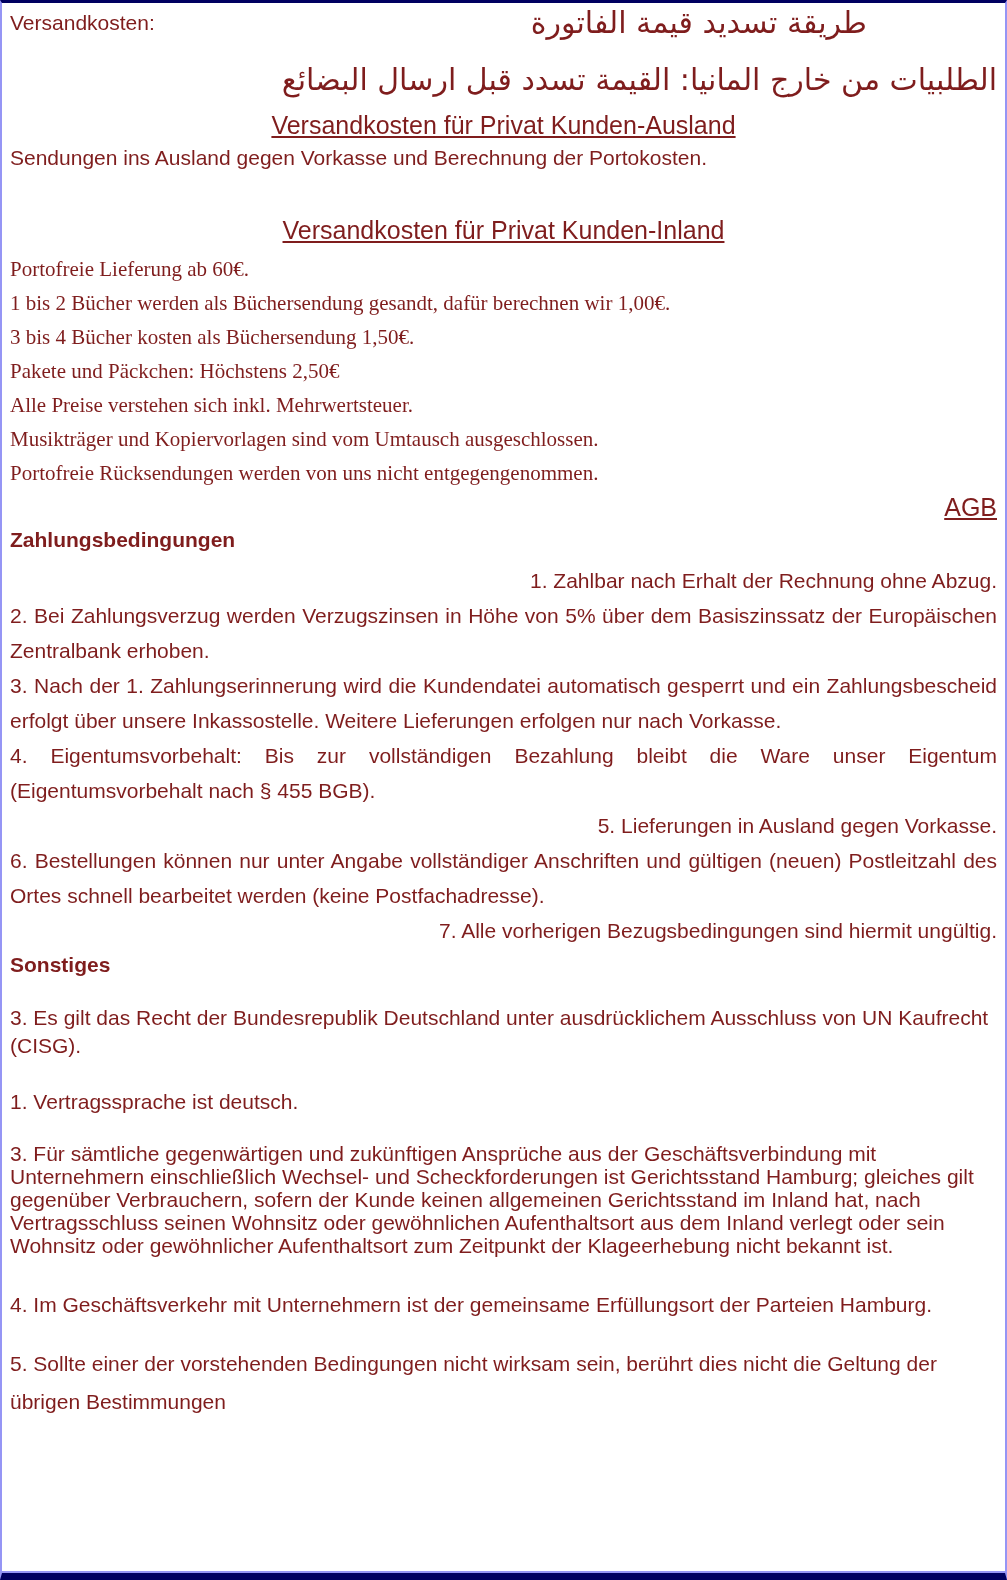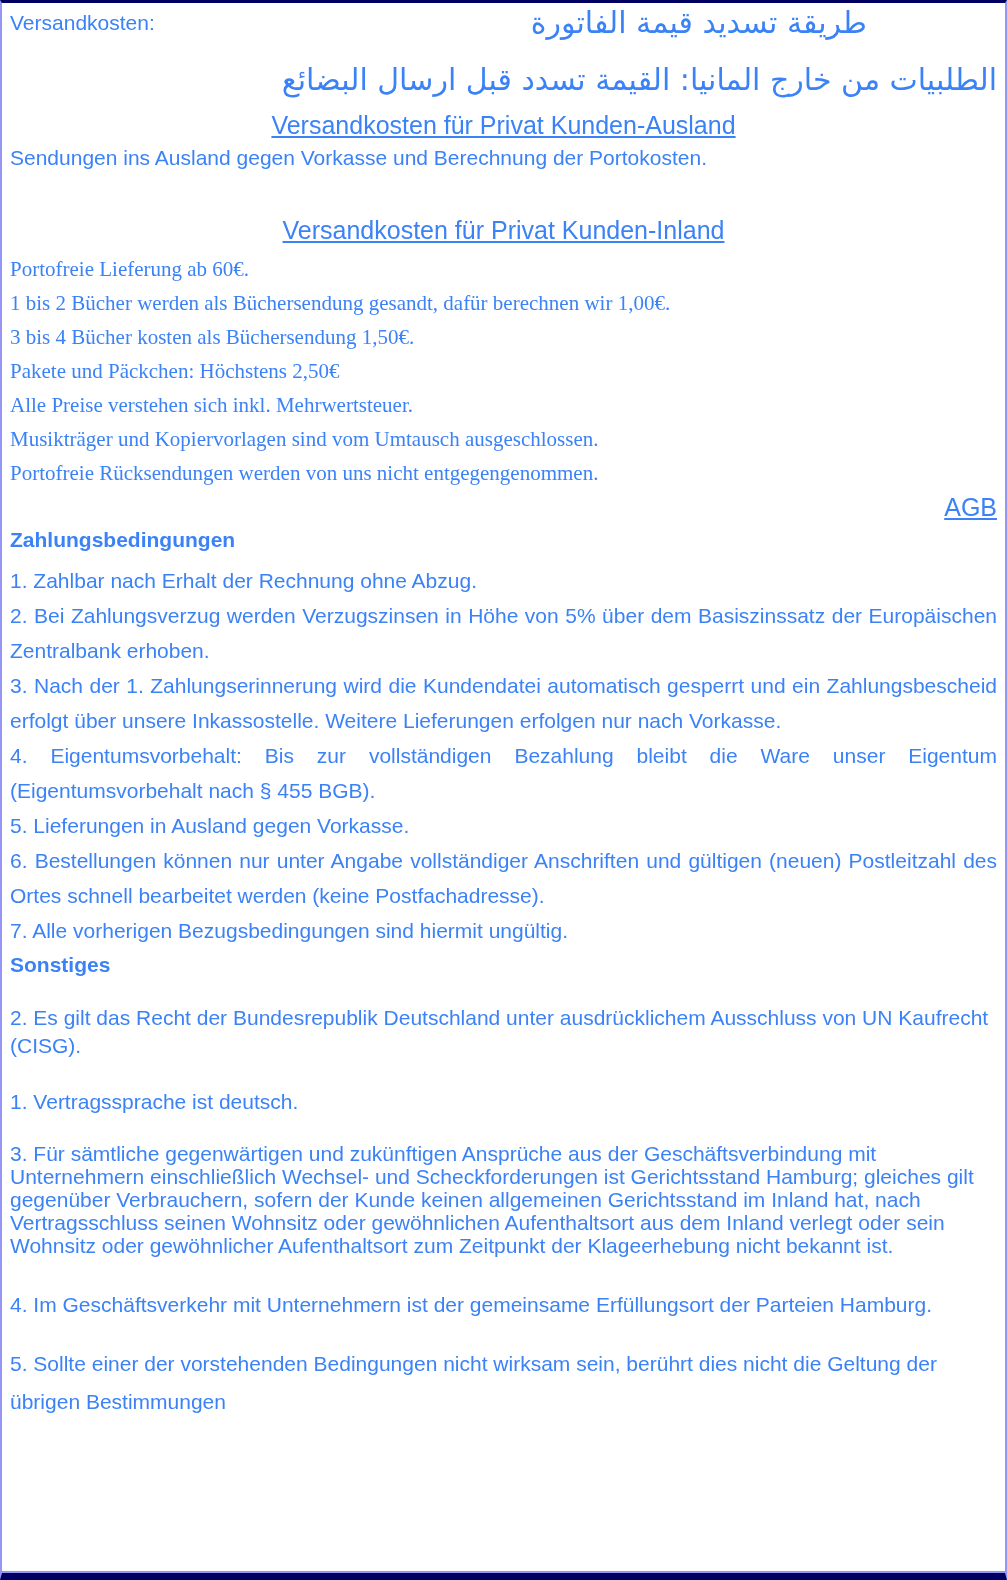--- a/index.html
+++ b/index.html
@@ -1,21 +1,21 @@
 <!DOCTYPE html>
 <html lang="de"><head>
 <meta charset="utf-8">
 <style>
   html, body { margin: 0; padding: 0; background: #ffffff; }
   .page {
     box-sizing: border-box;
     width: 1007px;
     height: 1580px;
     background: #ffffff;
-    color: #3b82f6;
+    color: #7f1d1d;
     border-top: 3px solid #000060;
     border-bottom: 7px solid #000060;
     border-left: 2px solid #9595f5;
     border-right: 2px solid #9595f5;
     box-shadow: inset 0 -2px 0 #9595f5;
     padding: 5px 8px 0 8px;
     font-family: "Liberation Sans", "DejaVu Sans", sans-serif;
     font-size: 21px;
     overflow: hidden;
   }
@@ -38,21 +38,21 @@
     line-height: 31px;
   }
   .heading span { text-decoration: underline; }
   .h-ausland { margin-top: 16px; }
   .h-inland  { margin-top: 40px; }
   .h-agb     { margin-top: 2px; text-align: right; }
   .doc-line  { line-height: 34px; }
   .inland-lines { margin-top: 6px; font-family: Liberation Serif, serif; }
   .bold { font-weight: bold; }
   .agb-items { margin-top: 6px; }
-  .agb-item { line-height: 35px; }
+  .agb-item { line-height: 35px; text-align: right; }
   .justify { text-align: justify; }
   .misc-item { line-height: 28px; }
   .misc-0 { margin-top: 22px; }
   .misc-1 { margin-top: 28px; }
   .misc-2 { margin-top: 26px; line-height: 23px; }
   .misc-3 { margin-top: 34px; }
   .misc-4 { margin-top: 26px; line-height: 38px; }
 </style>
 </head>
 <body>
@@ -97,20 +97,20 @@
     <div class="agb-item justify">3. Nach der 1. Zahlungserinnerung wird die Kundendatei automatisch gesperrt und ein Zahlungsbescheid erfolgt über unsere Inkassostelle. Weitere Lieferungen erfolgen nur nach Vorkasse.</div>
     <div class="agb-item justify">4. Eigentumsvorbehalt: Bis zur vollständigen Bezahlung bleibt die Ware unser Eigentum (Eigentumsvorbehalt nach § 455 BGB).</div>
     <div class="agb-item">5. Lieferungen in Ausland gegen Vorkasse.</div>
     <div class="agb-item justify">6. Bestellungen können nur unter Angabe vollständiger Anschriften und gültigen (neuen) Postleitzahl des Ortes schnell bearbeitet werden (keine Postfachadresse).</div>
     <div class="agb-item">7. Alle vorherigen Bezugsbedingungen sind hiermit ungültig.</div>
   </div>
 
   <div class="doc-line bold">Sonstiges</div>
 
   <div>
-    <div class="misc-item misc-0">2. Es gilt das Recht der Bundesrepublik Deutschland unter ausdrücklichem Ausschluss von UN Kaufrecht (CISG).</div>
+    <div class="misc-item misc-0">3. Es gilt das Recht der Bundesrepublik Deutschland unter ausdrücklichem Ausschluss von UN Kaufrecht (CISG).</div>
     <div class="misc-item misc-1">1. Vertragssprache ist deutsch.</div>
     <div class="misc-item misc-2">3. Für sämtliche gegenwärtigen und zukünftigen Ansprüche aus der Geschäftsverbindung mit Unternehmern einschließlich Wechsel- und Scheckforderungen ist Gerichtsstand Hamburg; gleiches gilt gegenüber Verbrauchern, sofern der Kunde keinen allgemeinen Gerichtsstand im Inland hat, nach Vertragsschluss seinen Wohnsitz oder gewöhnlichen Aufenthaltsort aus dem Inland verlegt oder sein Wohnsitz oder gewöhnlicher Aufenthaltsort zum Zeitpunkt der Klageerhebung nicht bekannt ist.</div>
     <div class="misc-item misc-3">4. Im Geschäftsverkehr mit Unternehmern ist der gemeinsame Erfüllungsort der Parteien Hamburg.</div>
     <div class="misc-item misc-4">5. Sollte einer der vorstehenden Bedingungen nicht wirksam sein, berührt dies nicht die Geltung der übrigen Bestimmungen</div>
   </div>
 
 </div>
 
 </body></html>

